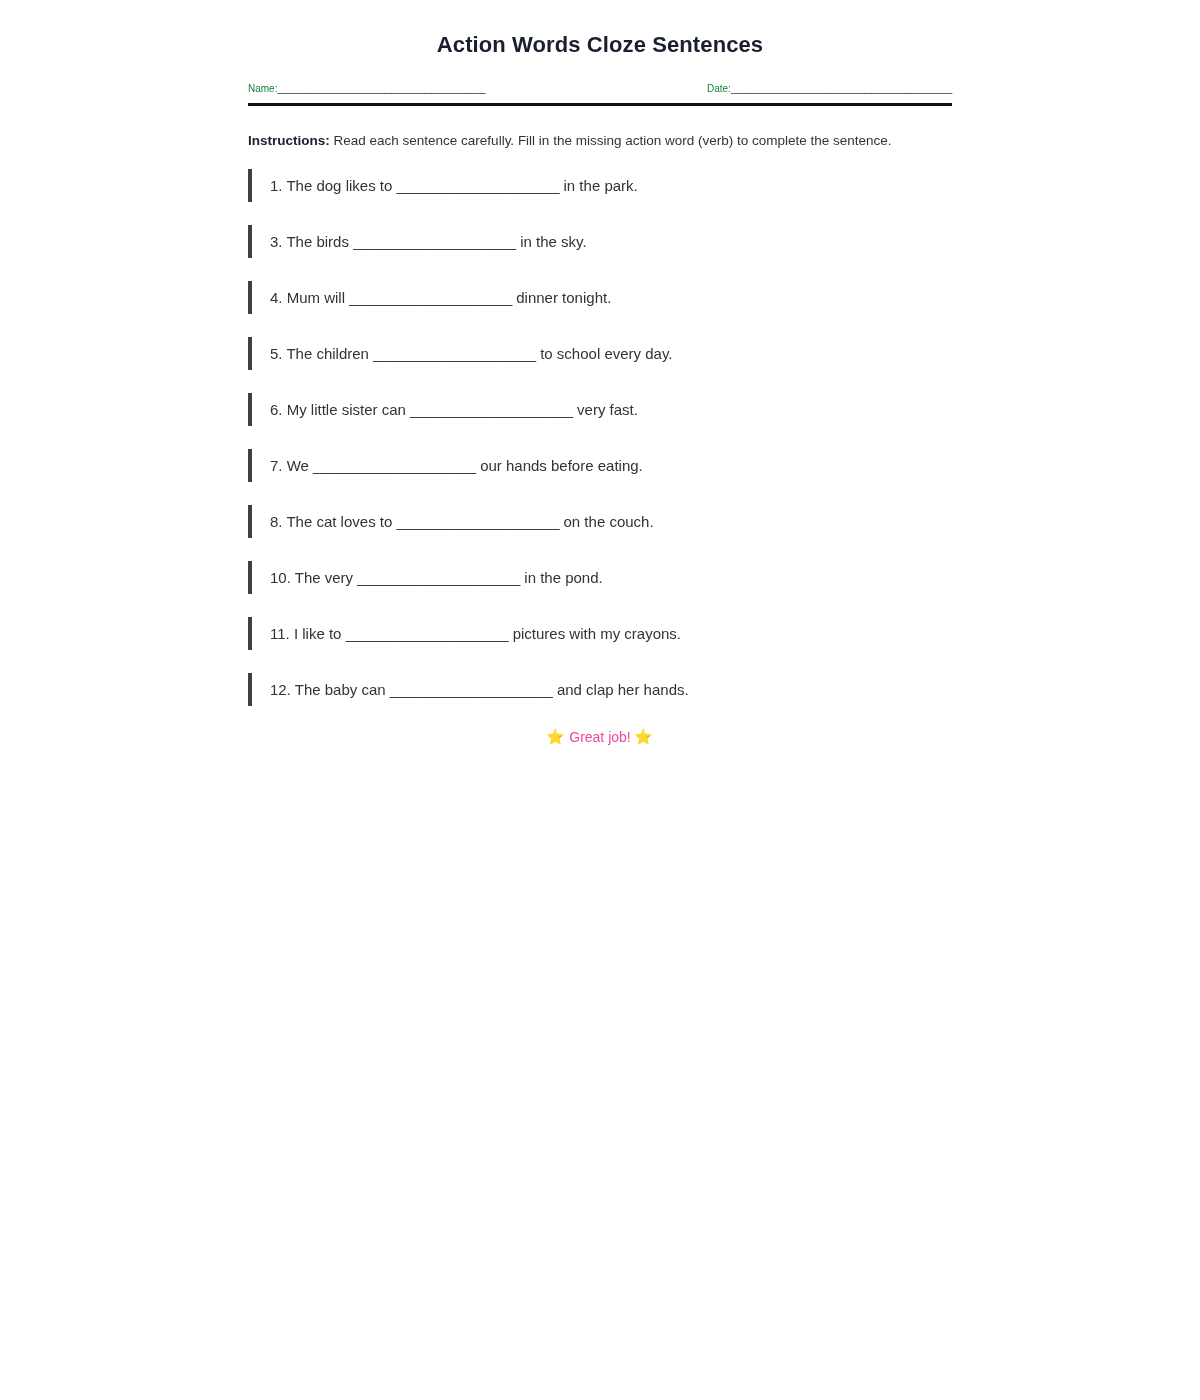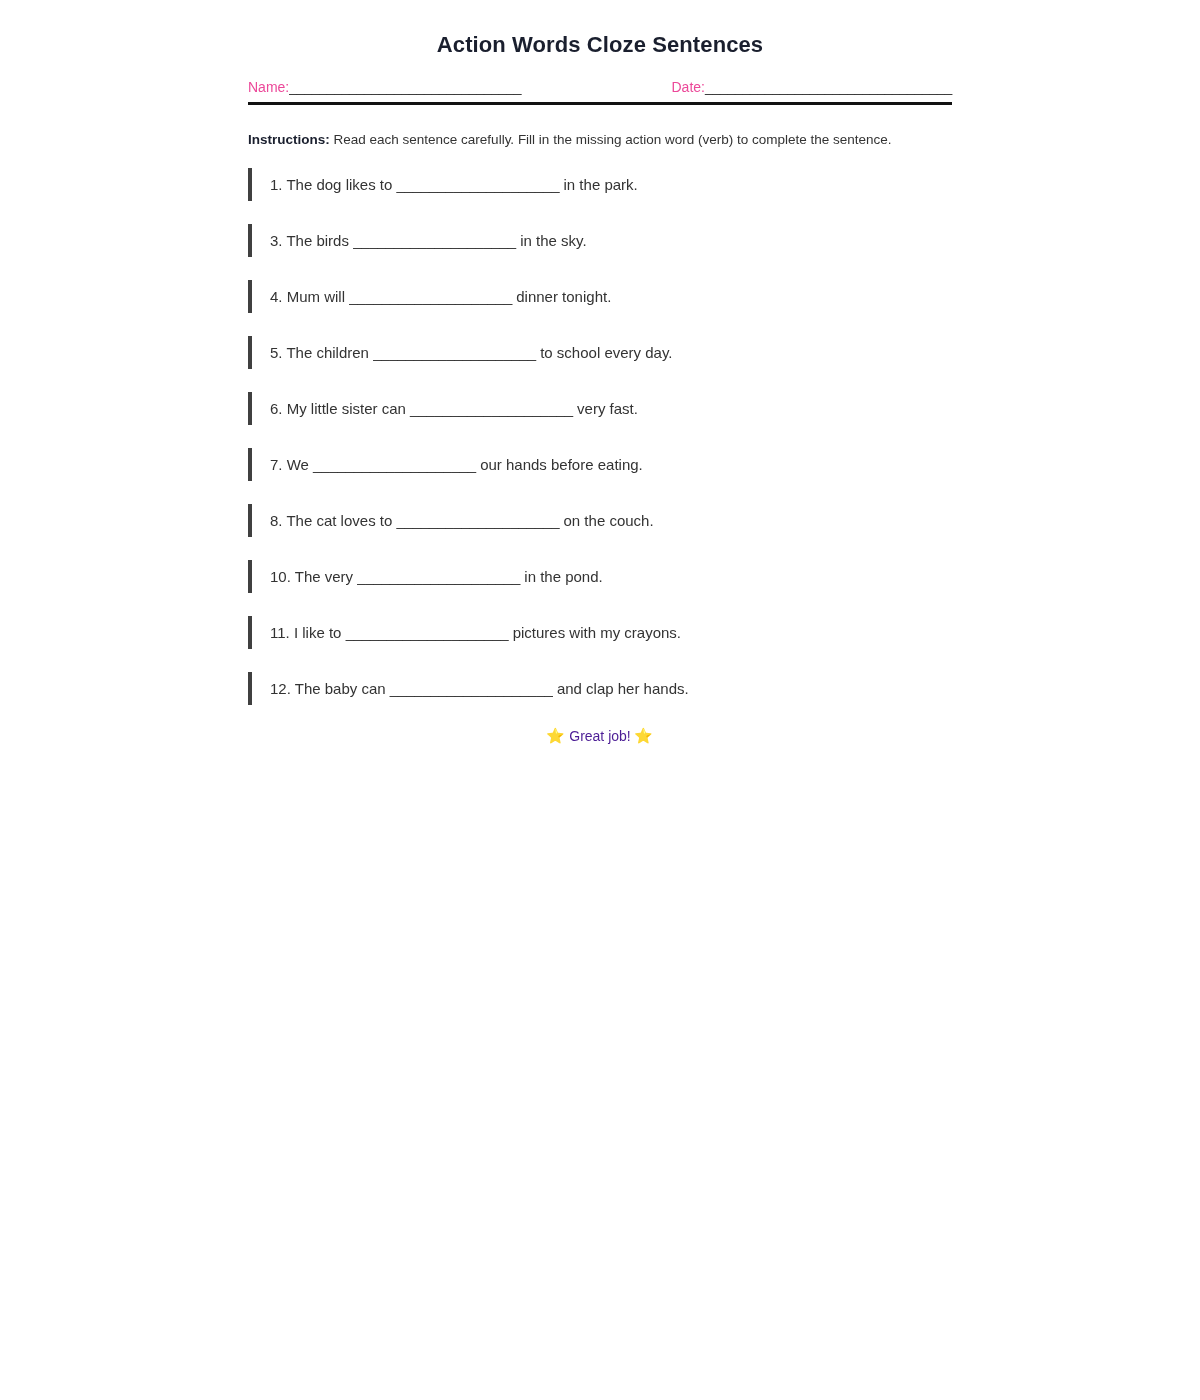--- a/index.html
+++ b/index.html
@@ -48,27 +48,28 @@
     align-items: baseline;
     margin-top: 21px;
     font-size: 14px;
     color: #333333;
     white-space: nowrap;
   }
   .nd-field {
     display: inline-block;
   }
   .nd-label {
-    font-size: 14px;
-    color: #ec4899;
+    font-size: 10px;
+    color: #15803d;
   }
   .nd-rule {
     font-size: 14px;
     color: #333333;
     letter-spacing: -0.3px;
+    font-family: Liberation Serif, serif;
   }
   .nd-date {
     text-align: right;
   }
 
   .hr-thick {
     margin: 0;
     margin-top: 7px;
     border: 0;
     border-top: 3px solid #111111;
@@ -119,21 +120,21 @@
     text-align: center;
     font-size: 14px;
     color: #555555;
   }
   .star {
     color: #F5C518;
     font-size: 15px;
     line-height: 1;
   }
   .footer-text {
-    color: #4c1d95;
+    color: #ec4899;
   }
 </style>
 </head>
 <body>
 
 <div class="page">
   <div class="sheet">
 
     <h1 class="title">Action Words Cloze Sentences</h1>
 

